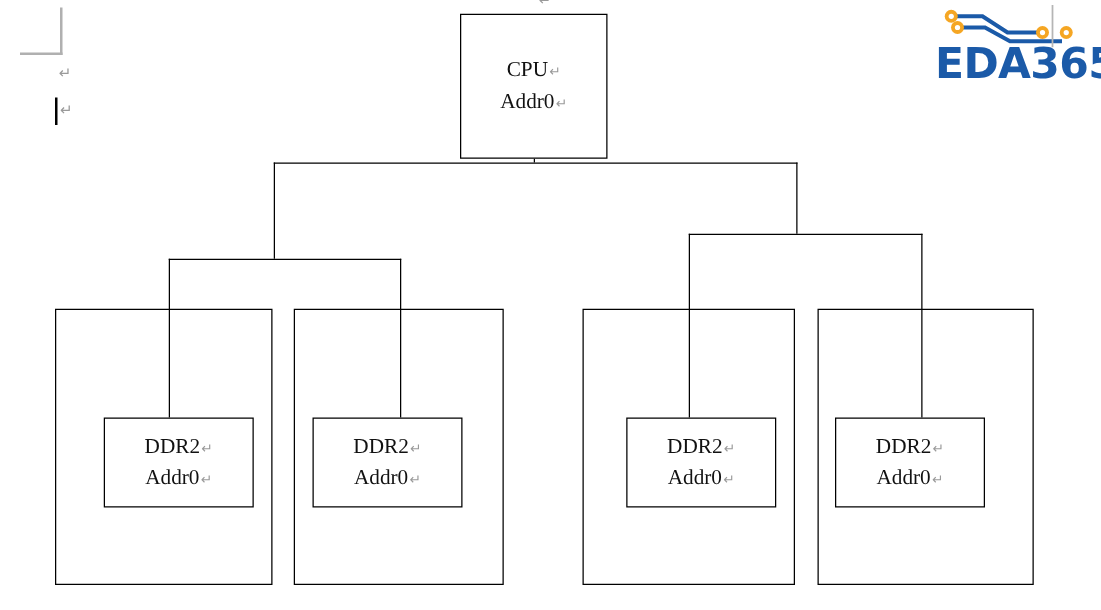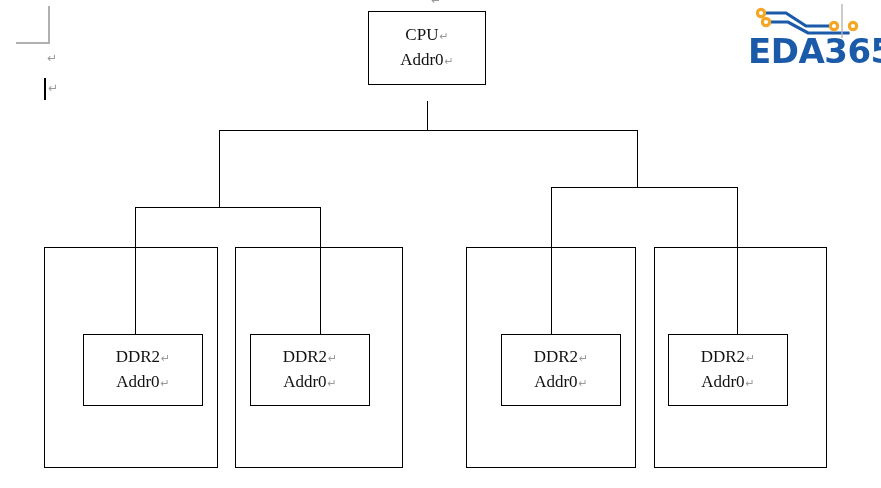--- a/index.html
+++ b/index.html
@@ -140,21 +140,21 @@
 
   <div class="wire-v" style="left:551px; top:187px; height:148px;"></div>
 
   <div class="wire-v" style="left:737px; top:187px; height:148px;"></div>
 
   <div class="group-box" style="left:44px; top:247px; width:174px; height:221px;"></div>
   <div class="group-box" style="left:235px; top:247px; width:168px; height:221px;"></div>
   <div class="group-box" style="left:466px; top:247px; width:170px; height:221px;"></div>
   <div class="group-box" style="left:654px; top:247px; width:173px; height:221px;"></div>
 
-  <div class="node-box" style="left:368px; top:11px; width:118px; height:74px;">
+  <div class="node-box" style="left:368px; top:11px; width:118px; height:116px;">
     <div class="node-line">
       <span>CPU</span><span class="ret">↵</span>
     </div>
     <div class="node-line">
       <span>Addr0</span><span class="ret">↵</span>
     </div>
   </div>
 
   <div class="node-box" style="left:83px; top:334px; width:120px; height:72px;">
     <div class="node-line">

